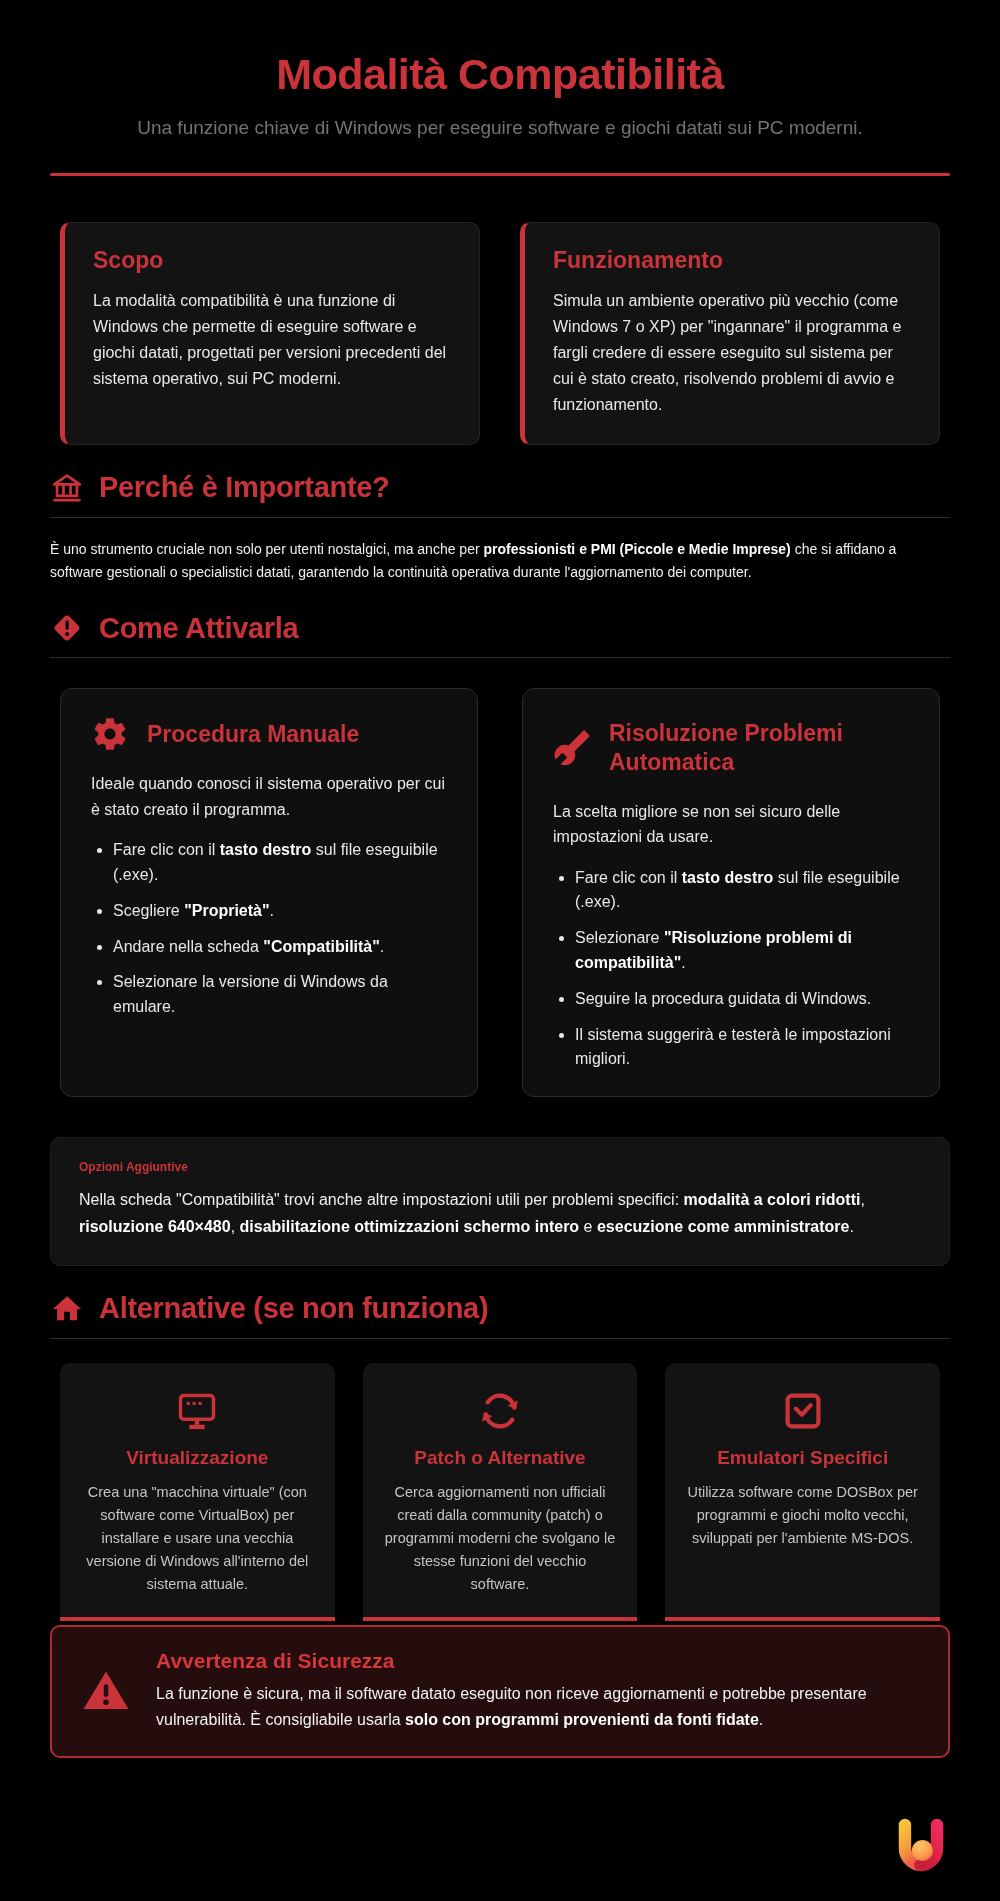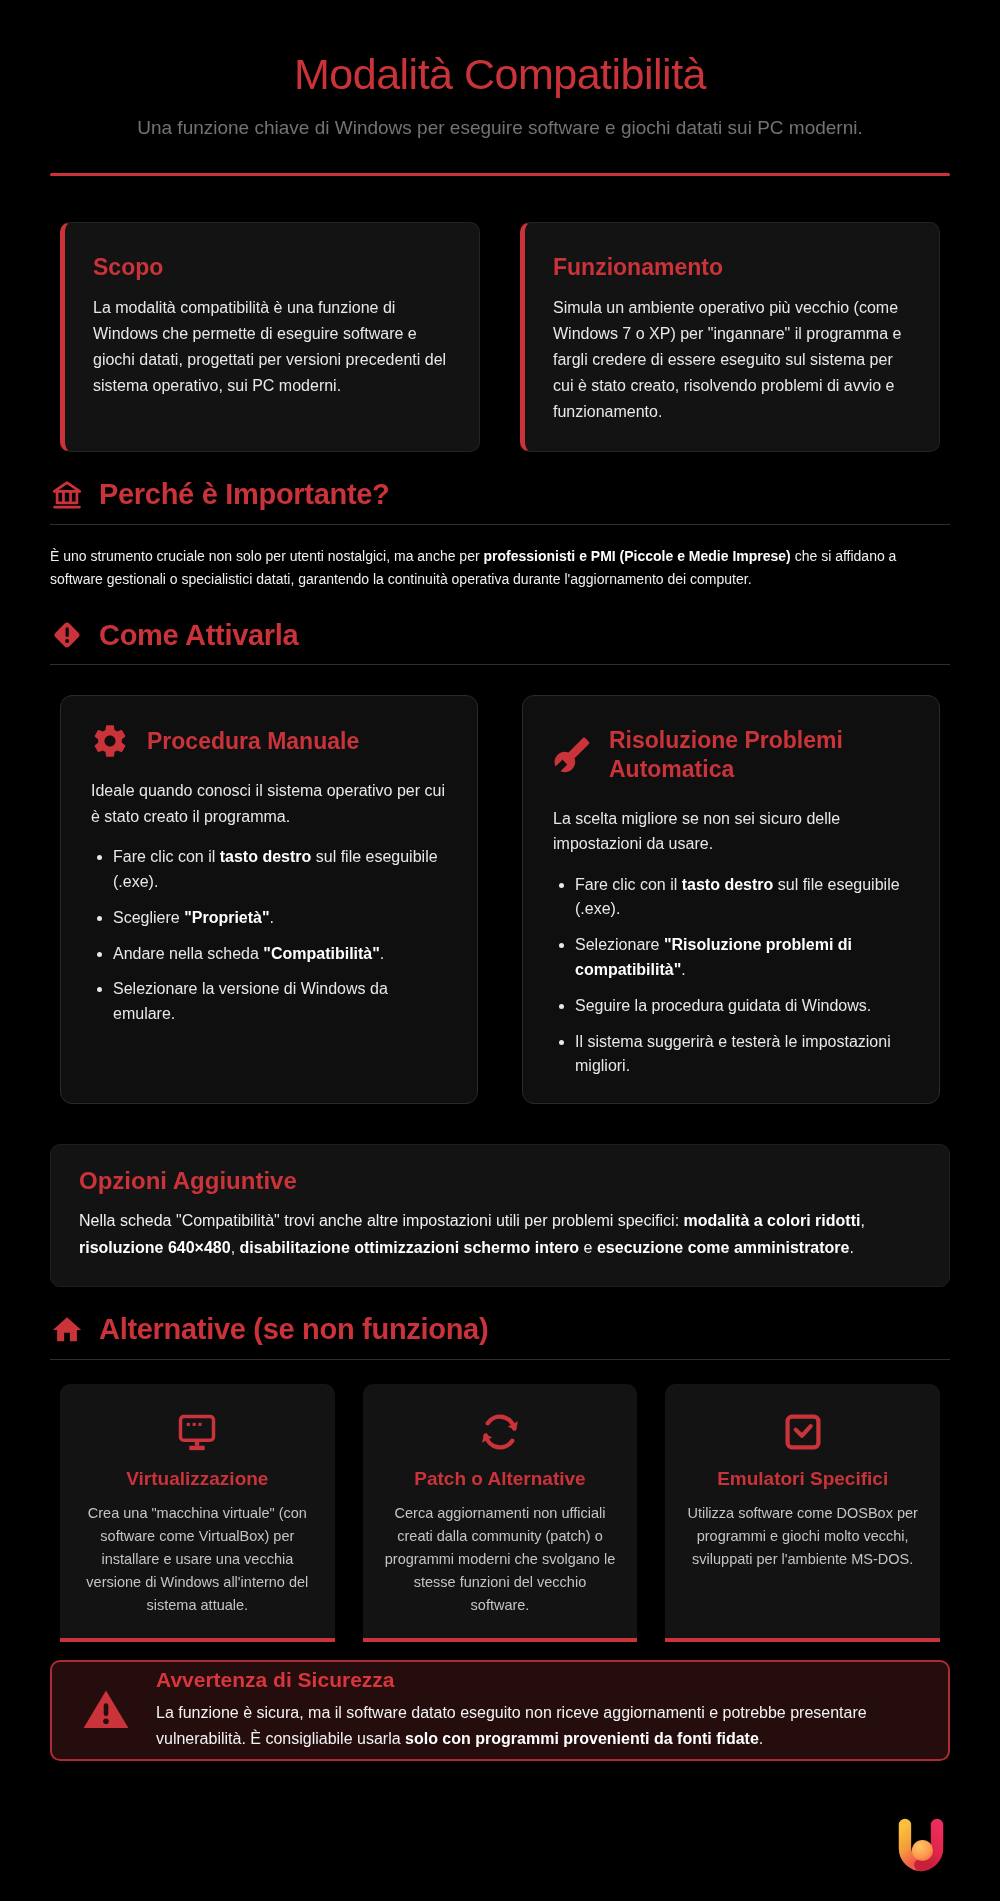--- a/index.html
+++ b/index.html
@@ -24,21 +24,21 @@
     position:relative;
     overflow:hidden;
   }
   .container{padding:0 50px;}
 
   .page-title{
     margin:50px 0 0;
     text-align:center;
     color:var(--accent);
     font-size:43px;
-    font-weight:normal;
+    font-weight:bold;
     letter-spacing:-0.5px;
     line-height:1.15;
   }
   .page-subtitle{
     margin:18px auto 0;
     text-align:center;
     font-size:19px;
     color:#737373;
   }
   .top-rule{
@@ -48,21 +48,21 @@
 
   .grid2{display:grid;grid-template-columns:1fr 1fr;gap:40px;margin:46px 10px 0;align-items:stretch;}
 
   .intro-card{
     background:var(--card-bg);
     border:1px solid #232323;
     border-left:5px solid var(--accent);
     border-radius:10px;
     padding:24px 28px 26px;
   }
-  .intro-card h2{margin:7px 0 14px;color:var(--accent);font-size:23px;font-weight:bold;}
+  .intro-card h2{margin:0 0 14px;color:var(--accent);font-size:23px;font-weight:bold;}
   .intro-card p{margin:0;font-size:16px;line-height:1.62;color:#e8e8e8;}
 
   .section-head{display:flex;align-items:center;gap:15px;margin-top:26px;}
   .section-head .sicon{width:34px;height:34px;color:var(--accent);flex:0 0 auto;display:block;}
   .section-head h2{margin:0;color:var(--accent);font-size:29px;font-weight:bold;letter-spacing:-0.3px;}
   .section-rule{border:0;border-top:1px solid var(--rule);margin:12px 0 0;}
 
   .importance-text{margin:20px 0 0;font-size:14px;line-height:1.68;color:#f0f0f0;}
   .b{font-weight:bold;color:#ffffff;}
 
@@ -81,42 +81,42 @@
   .howto-card li{font-size:16px;line-height:1.55;margin-bottom:11px;color:#e8e8e8;}
   .howto-card li:last-child{margin-bottom:0;}
 
   .options-card{
     background:var(--card-bg);
     border:1px solid #1f1f1f;
     border-radius:10px;
     margin-top:40px;
     padding:22px 28px 24px;
   }
-  .options-card h3{margin:0 0 12px;color:var(--accent);font-size:24px;font-weight:bold;}
+  .options-card h3{margin:0 0 12px;color:var(--accent);font-size:12px;font-weight:bold;}
   .options-card p{margin:0;font-size:16px;line-height:1.7;color:#f0f0f0;}
 
   .alt-grid{display:grid;grid-template-columns:repeat(3,1fr);gap:28px;margin:24px 10px 0;align-items:stretch;}
   .alt-card{
     background:var(--card-bg);
     border-radius:10px 10px 0 0;
     border-bottom:4px solid var(--accent);
     padding:26px 20px 20px;
     text-align:center;
   }
   .alt-card .aicon{height:44px;width:48px;color:var(--accent);display:inline-block;margin-bottom:14px;}
   .alt-card h3{margin:0 0 12px;color:var(--accent);font-size:19px;font-weight:bold;}
   .alt-card p{margin:0;font-size:14.5px;line-height:1.6;color:var(--text-muted);}
 
   .warning-card{
     display:flex;align-items:center;gap:24px;
     background:var(--warn-bg);
     border:2px solid var(--warn-border);
     border-radius:10px;
-    margin-top:18px;
-    padding:6px 28px;
+    margin-top:4px;
+    padding:22px 28px;
   }
   .warning-card .wicon{width:52px;height:48px;color:var(--accent);flex:0 0 auto;display:block;}
   .warning-card h3{margin:0 0 8px;color:#d8363c;font-size:21px;font-weight:bold;}
   .warning-card p{margin:0;font-size:16px;line-height:1.68;color:#f2f2f2;}
 
   .logo{position:absolute;right:44px;bottom:12px;width:70px;height:80px;}
 </style>
 </head>
 <body>
 

